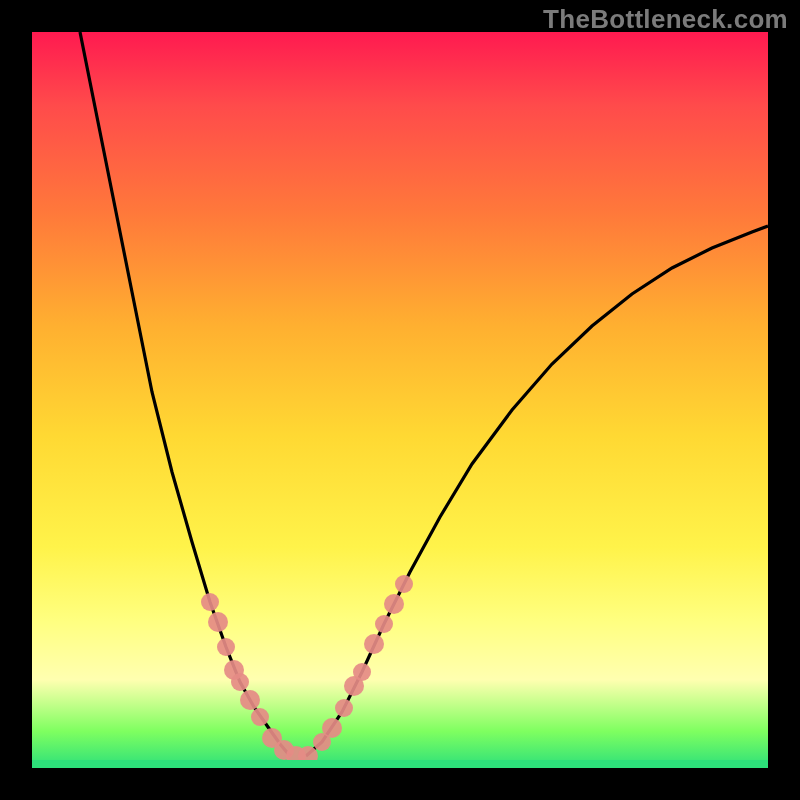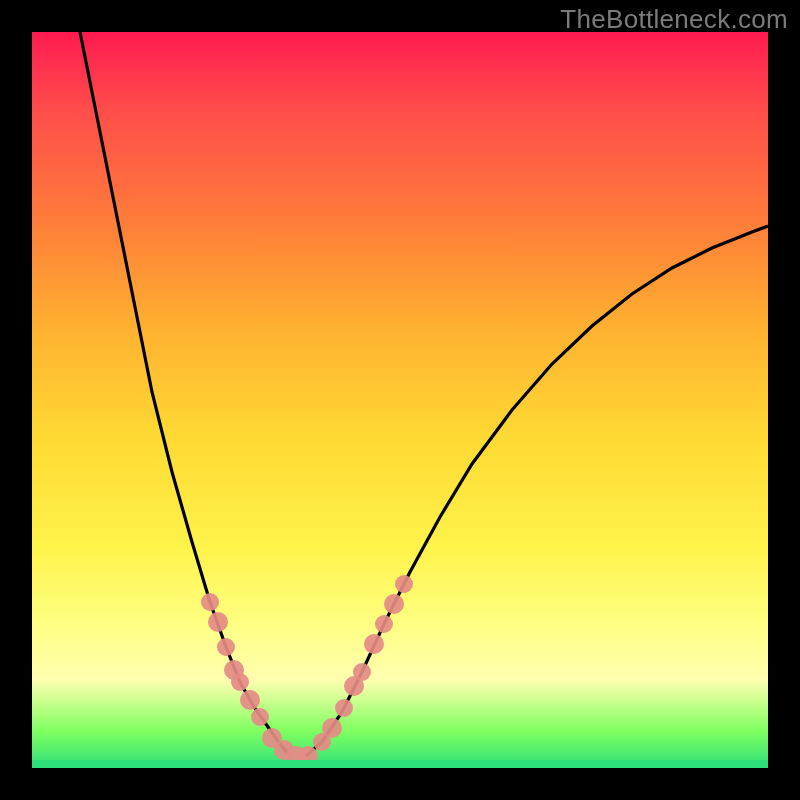--- a/index.html
+++ b/index.html
@@ -1,17 +1,17 @@
 <!DOCTYPE html>
 <html><head>
 <meta charset="utf-8">
 <style>
   body { margin: 0; padding: 0; width: 800px; height: 800px; background: #000; position: relative; font-family: Arial, sans-serif; }
   .frame { position: absolute; left: 32px; top: 32px; width: 736px; height: 736px; background: linear-gradient(to bottom, #ff1a50 0%, #ff4b4b 10%, #ff7a3a 25%, #ffb030 40%, #ffd933 55%, #fff34a 70%, #ffff80 80%, #ffffb0 88%, #7fff60 95%, #2de07a 100%); }
-  .watermark { position: absolute; top: 4px; right: 12px; color: #7b7b7b; font-size: 26px; font-weight: 400; letter-spacing: .3px; z-index: 5; }
+  .watermark { position: absolute; top: 4px; right: 12px; color: #7b7b7b; font-size: 26px; font-weight: 700; letter-spacing: .3px; z-index: 5; }
   svg.curve { position: absolute; left: 32px; top: 32px; width: 736px; height: 736px; }
   .dot { fill: #e58b86; opacity: .92; }
   .bottom-green { position: absolute; left: 32px; top: 760px; width: 736px; height: 8px; background: #2de07a; }
 </style>
 </head>
 <body>
 
 <div class="frame"></div>
 
 <div class="watermark">TheBottleneck.com</div>

